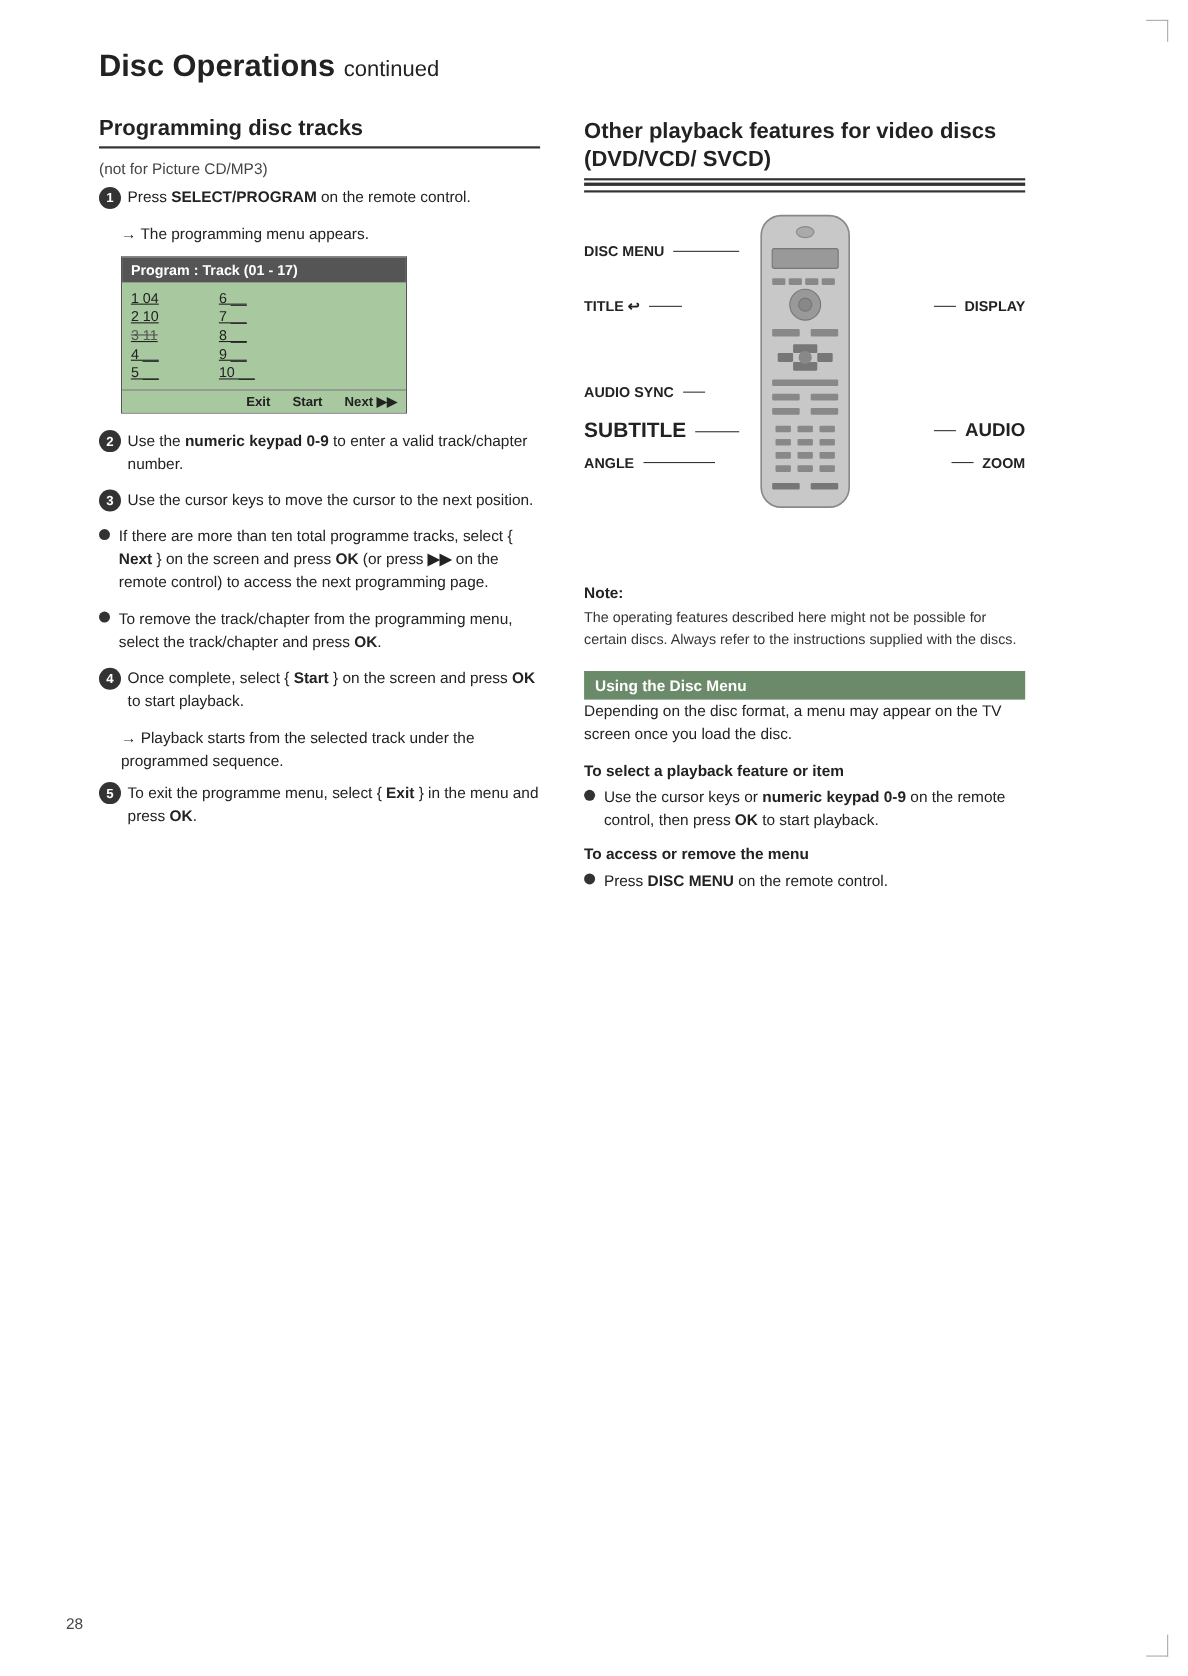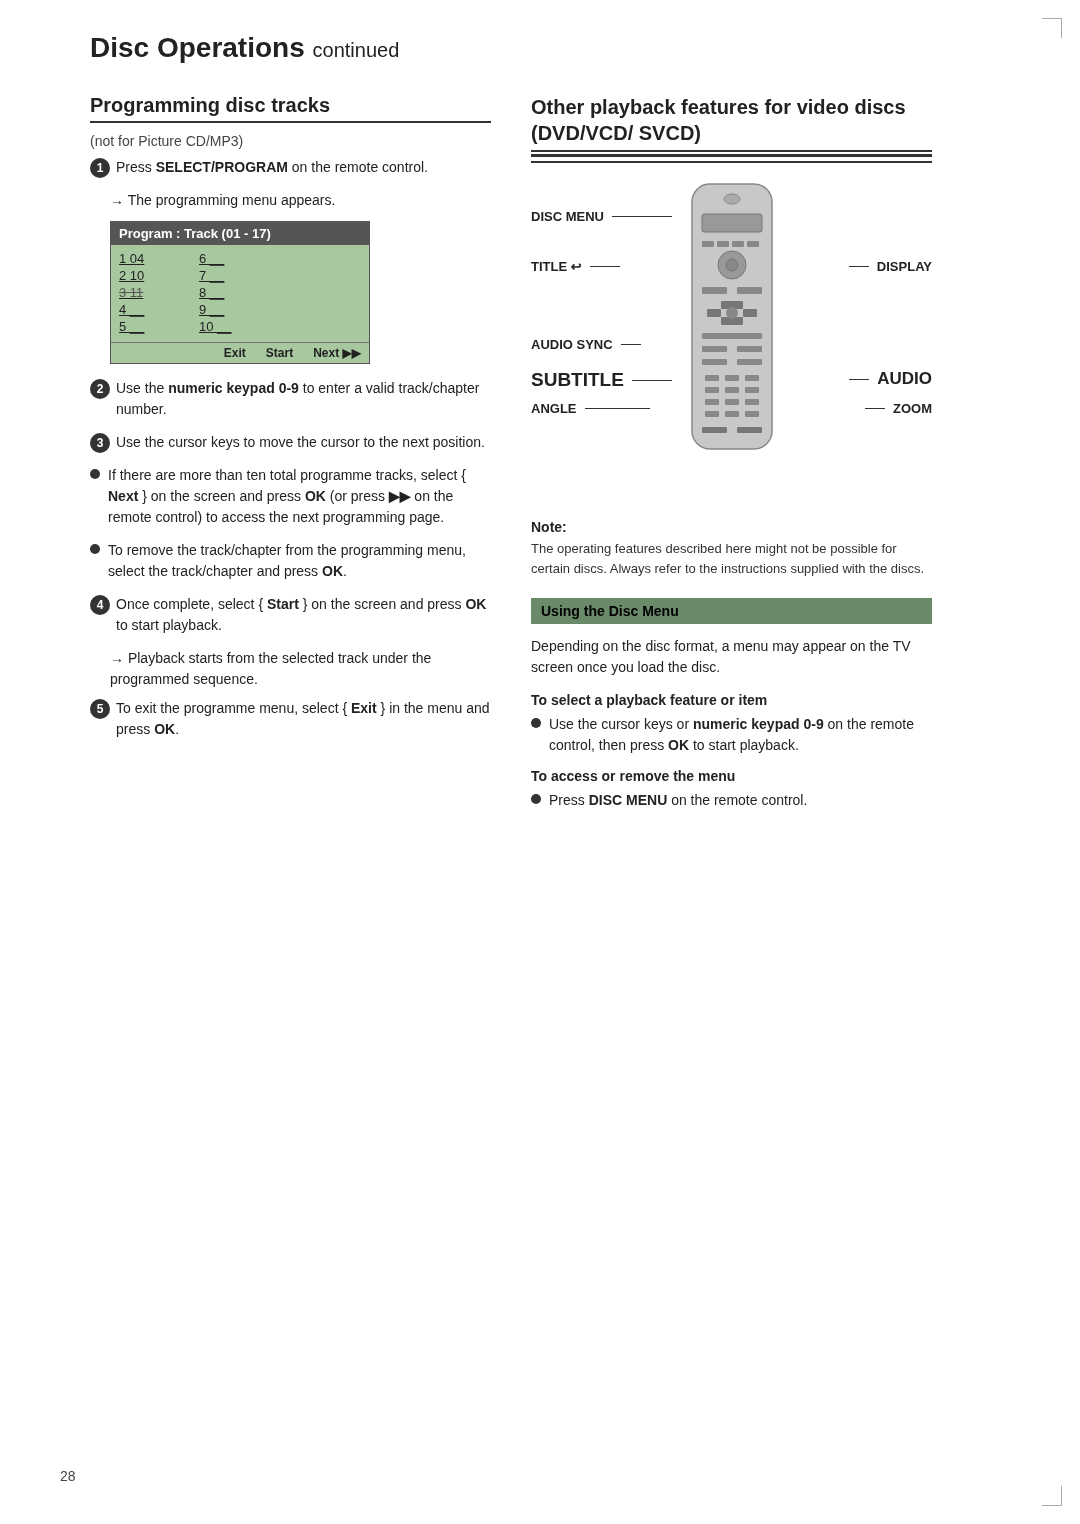--- a/index.html
+++ b/index.html
@@ -11,21 +11,21 @@
       font-size: 15px;
       color: #222;
       position: relative;
     }
 
     .page-container {
       width: 992px;
       min-height: 1524px;
       background: #fff;
       position: relative;
-      padding: 32px 60px 60px 60px;
+      padding: 44px 60px 60px 60px;
     }
 
     
     .corner-mark {
       position: absolute;
       width: 20px;
       height: 20px;
       border-color: #aaa;
       border-style: solid;
     }
@@ -232,25 +232,24 @@
     }
     .note-text {
       font-size: 13px;
       line-height: 1.5;
       color: #333;
     }
 
     
     .disc-menu-header {
       background: #6a8a6a;
-      color: #000000;
+      color: #ffffff;
       padding: 5px 10px;
       font-size: 14px;
       font-weight: bold;
-      margin-bottom: 12px;
     }
 
     .subsection-title {
       font-size: 14px;
       font-weight: bold;
       margin-bottom: 6px;
     }
 
     .page-num {
       position: absolute;

